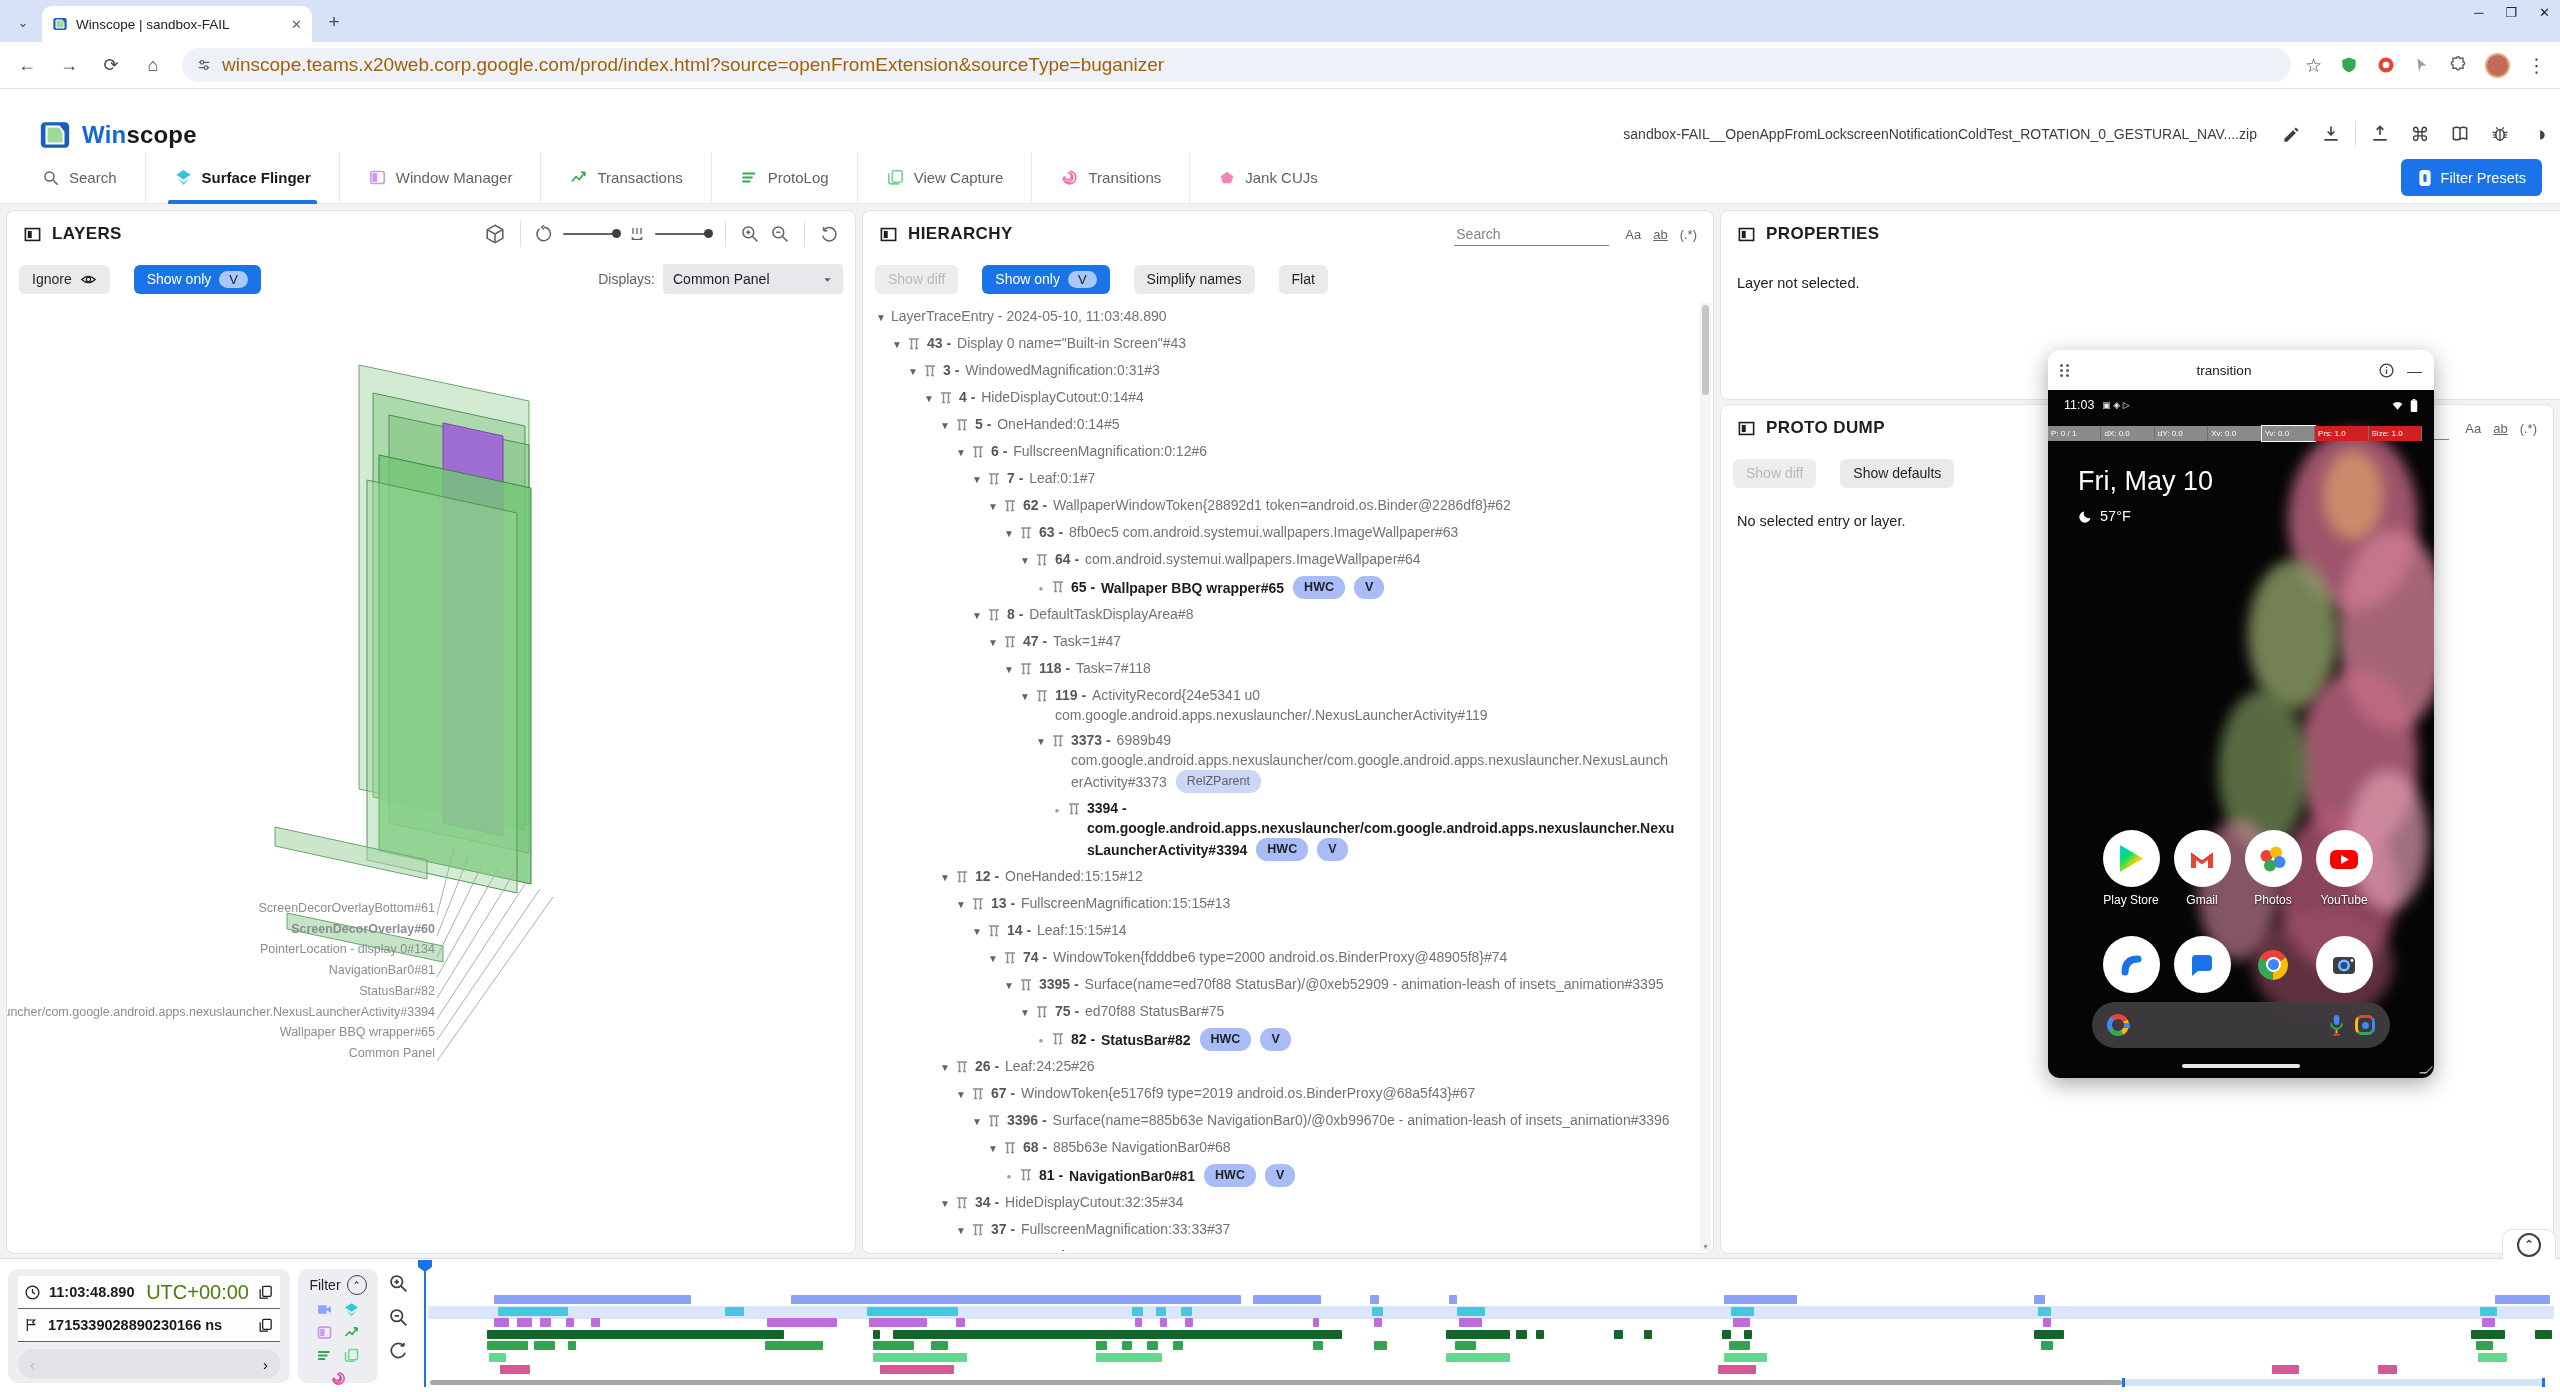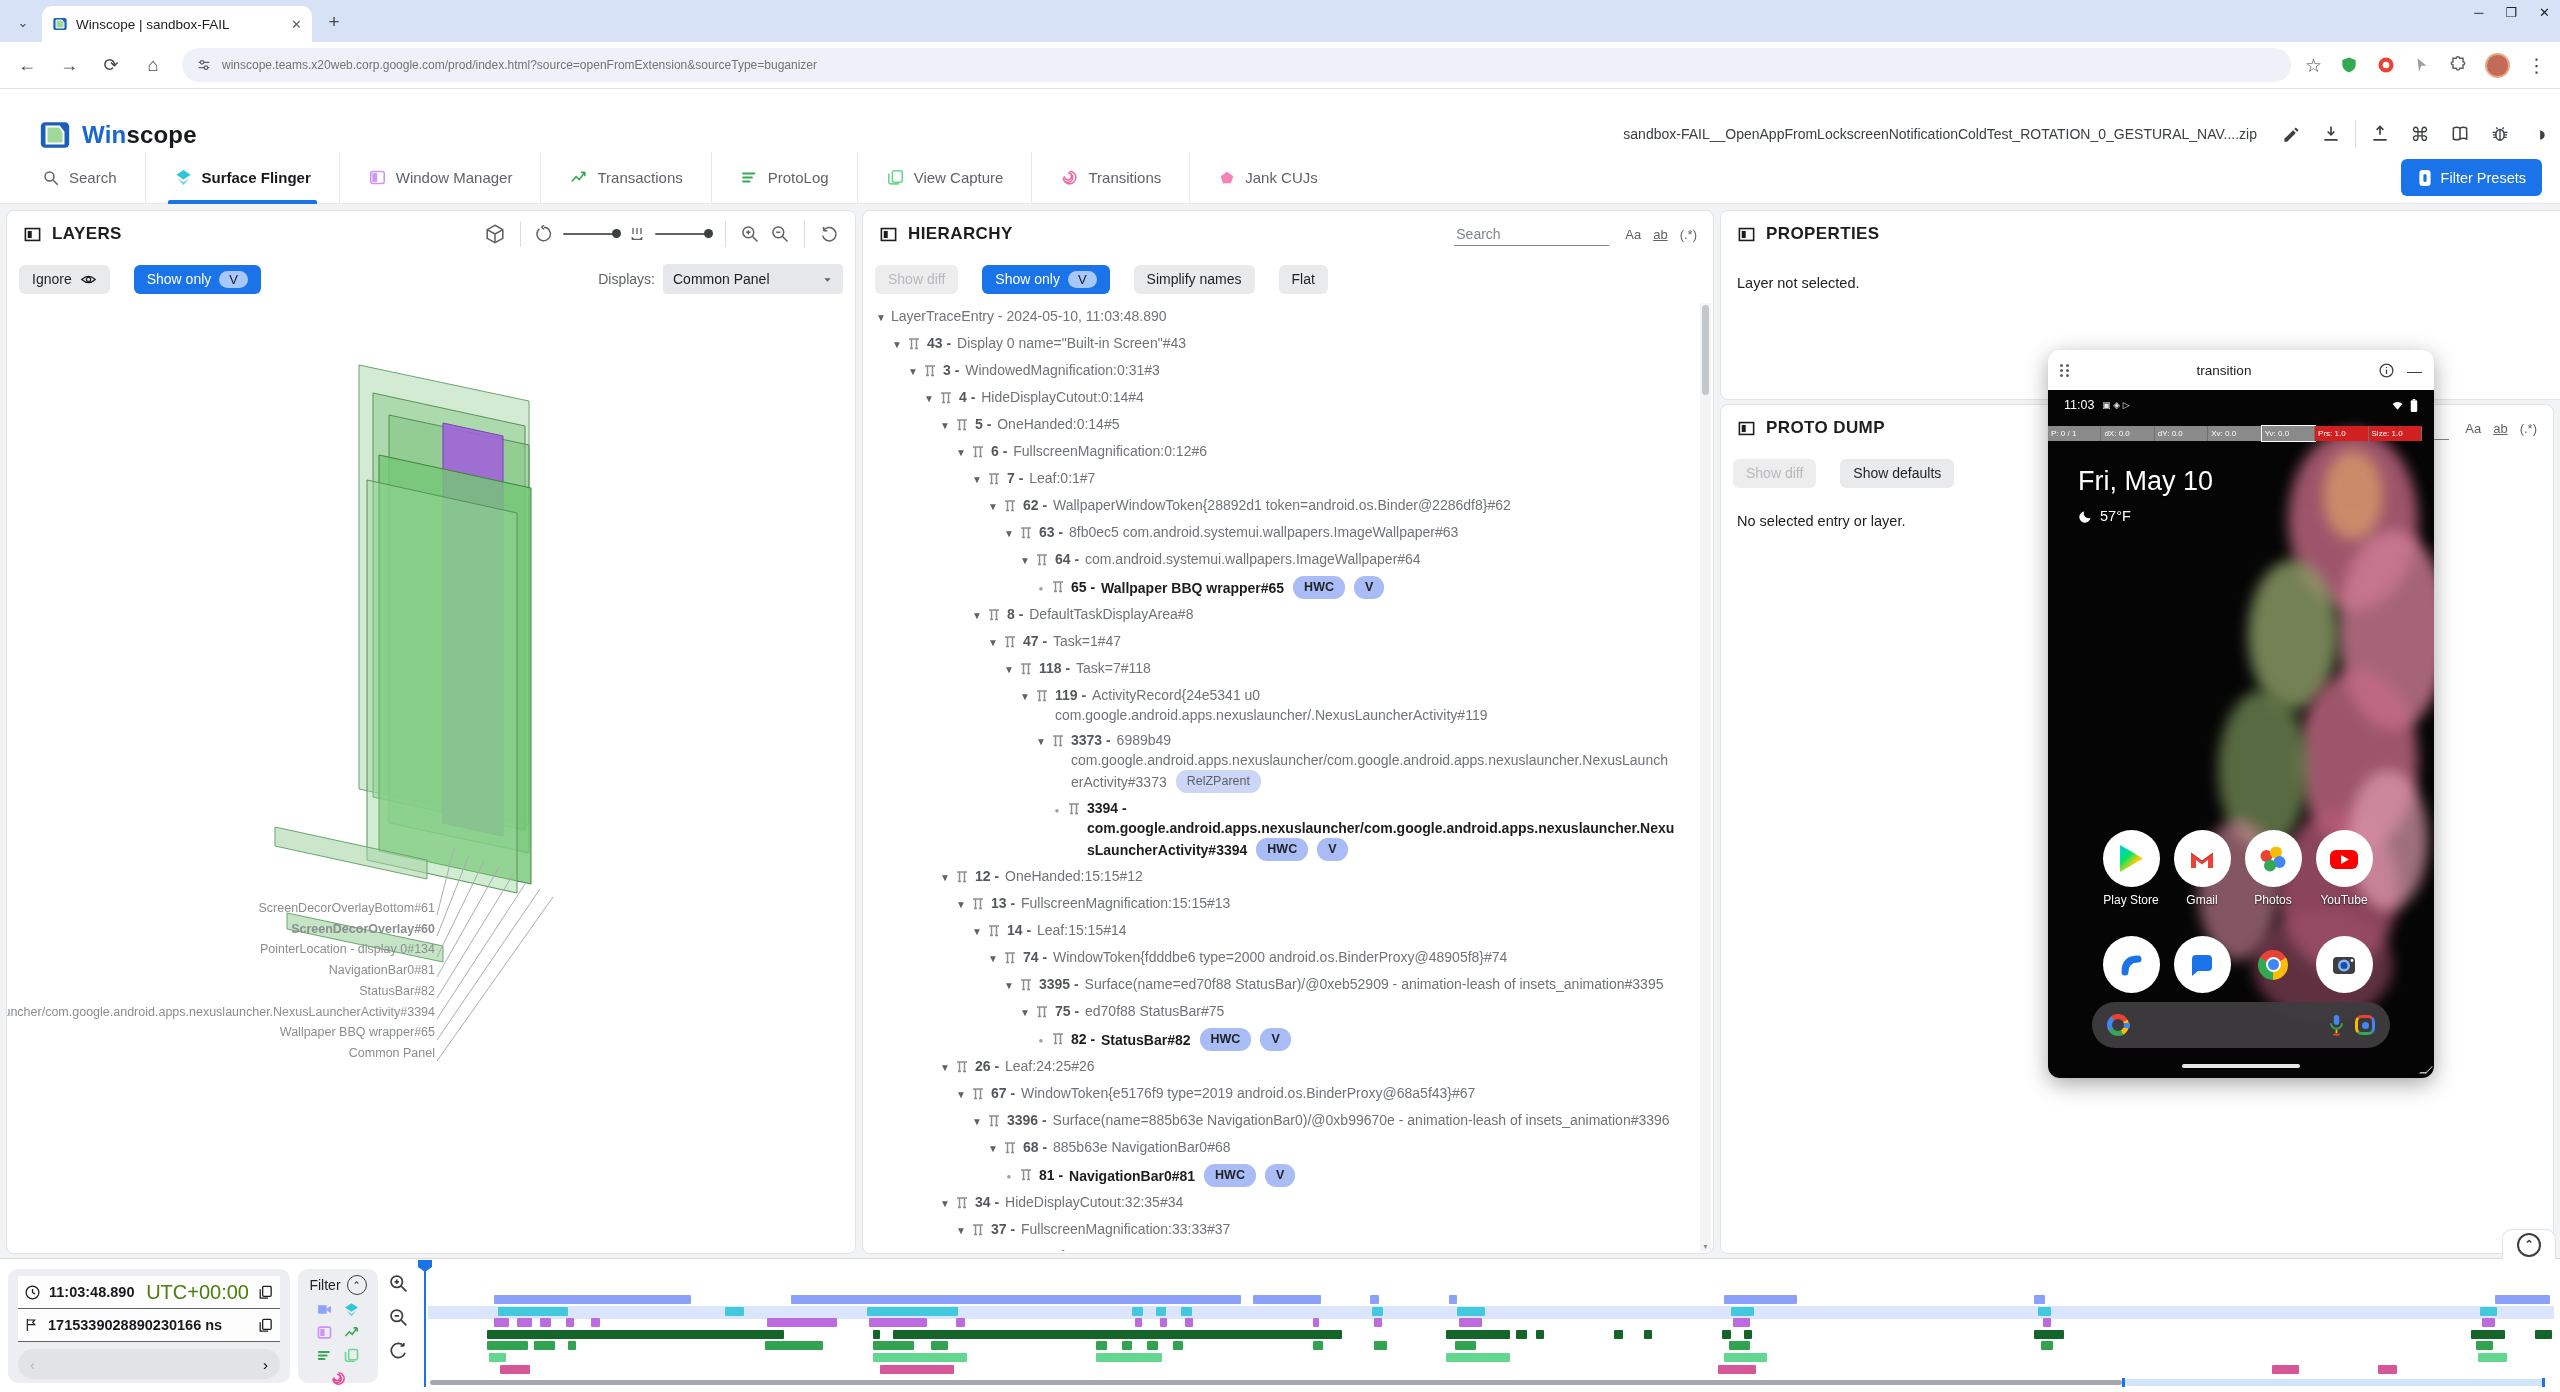--- a/index.html
+++ b/index.html
@@ -9,21 +9,21 @@
 .tabstrip{position:absolute;left:0;top:0;width:2560px;height:42px;background:#d8e2f7;display:flex;align-items:flex-end}
 .tab-search{width:30px;height:30px;margin:0 4px 5px 8px;border-radius:50%;display:flex;align-items:center;justify-content:center;color:#45484d;font-size:13px}
 .tab{width:270px;height:36px;background:#fff;border-radius:10px 10px 0 0;display:flex;align-items:center;padding:0 10px;gap:8px}
 .tab-title{font-size:13.5px;color:#202124;white-space:nowrap;overflow:hidden;flex:1}
 .tab-close{color:#5f6368;font-size:13px;flex:none}
 .newtab{width:28px;height:28px;margin:0 0 6px 8px;font-size:19px;color:#45484d;display:flex;align-items:center;justify-content:center}
 .wincontrols{position:absolute;right:10px;top:5px;display:flex;gap:22px;color:#202124;font-size:13px}
 .toolbar{position:absolute;left:0;top:42px;width:2560px;height:47px;background:#fff;display:flex;align-items:center;border-bottom:1px solid #dfe1e5}
 .navbtn{width:30px;height:30px;margin-left:12px;color:#45484d;font-size:18px;display:flex;align-items:center;justify-content:center}
 .urlpill{flex:1;height:34px;margin:0 14px;background:#eef1f8;border-radius:17px;display:flex;align-items:center;padding:0 14px;gap:10px;min-width:0}
-.url{font-size:12px;color:#737373;white-space:nowrap;overflow:hidden}
+.url{font-size:19px;color:#a16207;white-space:nowrap;overflow:hidden}
 .exticons{display:flex;align-items:center;gap:17px;margin-right:14px}
 .avatar{width:25px;height:25px;border-radius:50%;background:#c26b5a;border:2px solid #e8a87c}
 
 .wheader{position:absolute;left:12px;top:90px;width:2560px;height:62px;background:#fff;display:flex;align-items:flex-end}
 .brand{display:flex;align-items:center;gap:10px;margin-left:26px}
 .brand-name{font-size:24px;font-weight:700;letter-spacing:.2px}
 .brand-name .b1{color:#1967d2}.brand-name .b2{color:#17191c}
 .trace-actions{margin-left:auto;display:flex;align-items:center;gap:0}
 .trace-file{font-size:14px;color:#3c4043;margin-right:14px}
 .hact{width:40px;height:36px;display:flex;align-items:center;justify-content:center;color:#3c4043}

